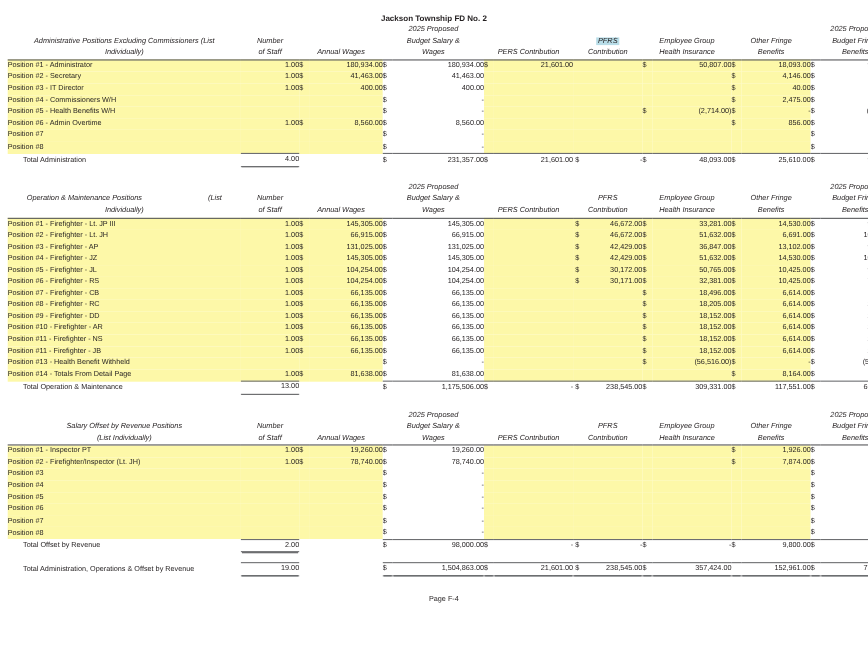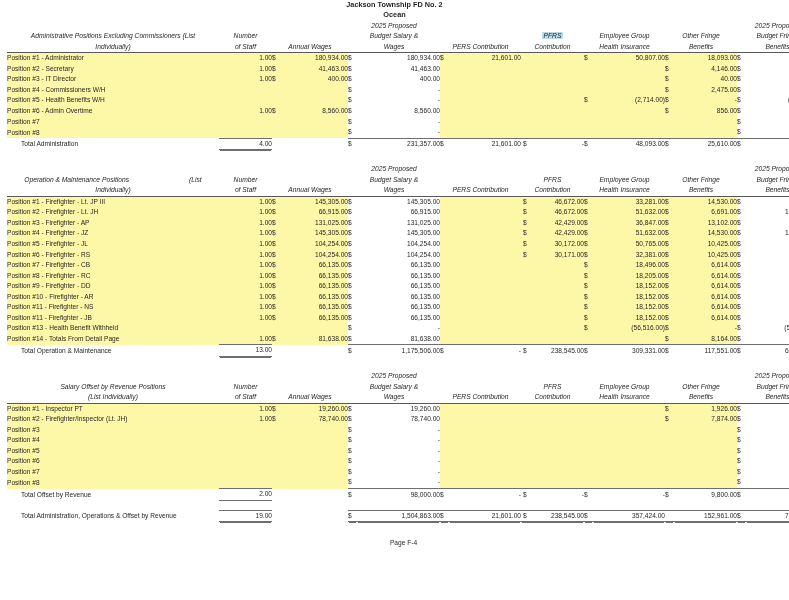--- a/index.html
+++ b/index.html
@@ -6,21 +6,21 @@
   body{
     width:789px;height:600px;
     background:#ffffff;
     font-family:"Liberation Sans","DejaVu Sans",sans-serif;
     color:#231f20;
     overflow:hidden;
   }
   .page{position:relative;width:789px;height:600px;}
 
   
-  .title-block{text-align:center;padding-top:0;}
+  .title-block{text-align:center;padding-top:12px;}
   .title-line{font-size:7.3px;font-weight:bold;line-height:10.3px;}
 
   
   table.sheet{
     border-collapse:collapse;
     table-layout:fixed;
     width:775px;
     margin:0 7px;
     font-size:6.6px;
   }
@@ -84,21 +84,20 @@
   }
   .footer .pg{padding-left:18px;}
 </style>
 </head>
 <body>
 
 <div class="page">
 
   <div class="title-block">
     <div class="title-line">Jackson Township FD No. 2</div>
-    <div class="title-line">Ocean</div>
   </div>
 
   <table class="sheet">
     <colgroup>
       <col class="c-label">
         <col class="c-staff">
         <col class="c-dol">
         <col class="c-wages">
       <col class="c-dol">
         <col class="c-bsal">

